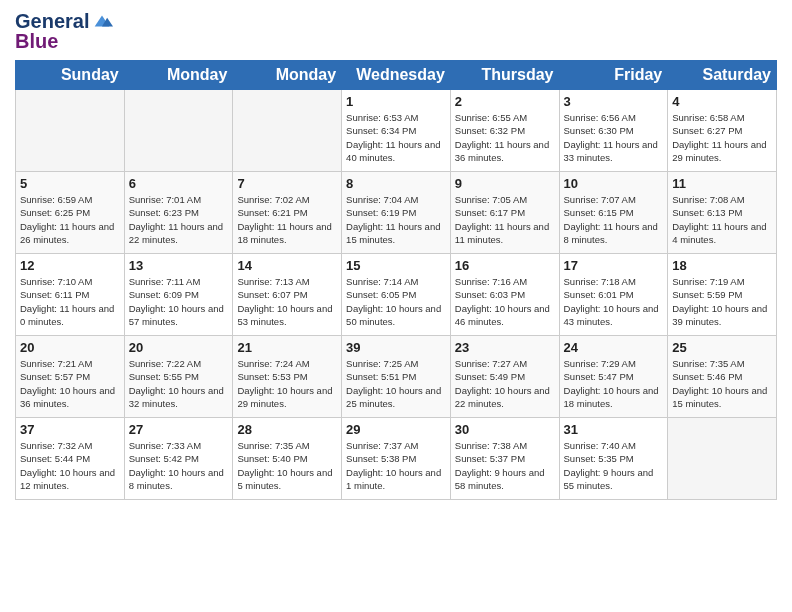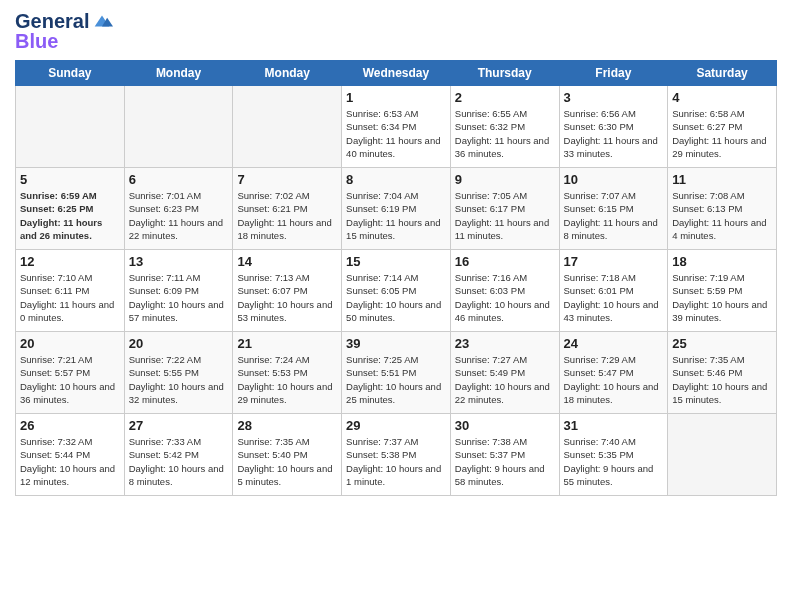--- a/index.html
+++ b/index.html
@@ -25,21 +25,21 @@
       align-items: center;
       margin-top: 4px;
     }
     .logo-text {
       font-size: 20px;
       font-weight: bold;
       color: #1a3a6b;
       line-height: 1.1;
     }
     .logo-text span {
-      color: #8b5cf6;
+      color: #701a75;
     }
     .logo-icon {
       width: 22px;
       height: 22px;
       margin-left: 2px;
     }
     .title-section {
       text-align: right;
     }
     .month-title {
@@ -54,23 +54,23 @@
       font-weight: normal;
     }
     .calendar {
       width: 100%;
       border-collapse: collapse;
       table-layout: fixed;
     }
     .calendar th {
       background-color: #2e6db4;
       color: white;
-      text-align: center;
+      text-align: right;
       padding: 5px 5px;
-      font-size: 12px;
+      font-size: 16px;
       font-weight: bold;
       border: 1px solid #2e6db4;
     }
     .calendar td {
       border: 1px solid #ccc;
       vertical-align: top;
       padding: 4px 4px;
       height: 82px;
       background: #fff;
       width: calc(100% / 7);
@@ -156,21 +156,21 @@
           <td>
             <div class="day-number">4</div>
             <div class="day-info" style="white-space: pre-line;">Sunrise: 6:58 AM
 Sunset: 6:27 PM
 Daylight: 11 hours and 29 minutes.</div>
           </td>
         </tr>
         <tr class="week-row">
           <td>
             <div class="day-number">5</div>
-            <div class="day-info" style="white-space: pre-line; font-weight: bold;">Sunrise: 6:59 AM
+            <div class="day-info" style="white-space: pre-line;">Sunrise: 6:59 AM
 Sunset: 6:25 PM
 Daylight: 11 hours and 26 minutes.</div>
           </td>
           <td>
             <div class="day-number">6</div>
             <div class="day-info" style="white-space: pre-line;">Sunrise: 7:01 AM
 Sunset: 6:23 PM
 Daylight: 11 hours and 22 minutes.</div>
           </td>
           <td>
@@ -287,21 +287,21 @@
           </td>
           <td>
             <div class="day-number">25</div>
             <div class="day-info" style="white-space: pre-line;">Sunrise: 7:35 AM
 Sunset: 5:46 PM
 Daylight: 10 hours and 15 minutes.</div>
           </td>
         </tr>
         <tr class="week-row">
           <td>
-            <div class="day-number">26</div>
+            <div class="day-number">37</div>
             <div class="day-info" style="white-space: pre-line;">Sunrise: 7:32 AM
 Sunset: 5:44 PM
 Daylight: 10 hours and 12 minutes.</div>
           </td>
           <td>
             <div class="day-number">27</div>
             <div class="day-info" style="white-space: pre-line;">Sunrise: 7:33 AM
 Sunset: 5:42 PM
 Daylight: 10 hours and 8 minutes.</div>
           </td>

